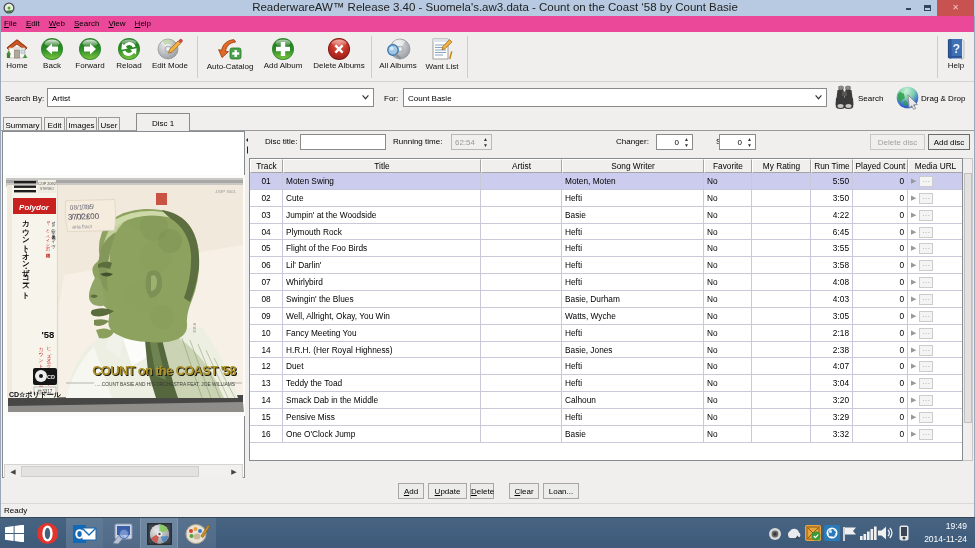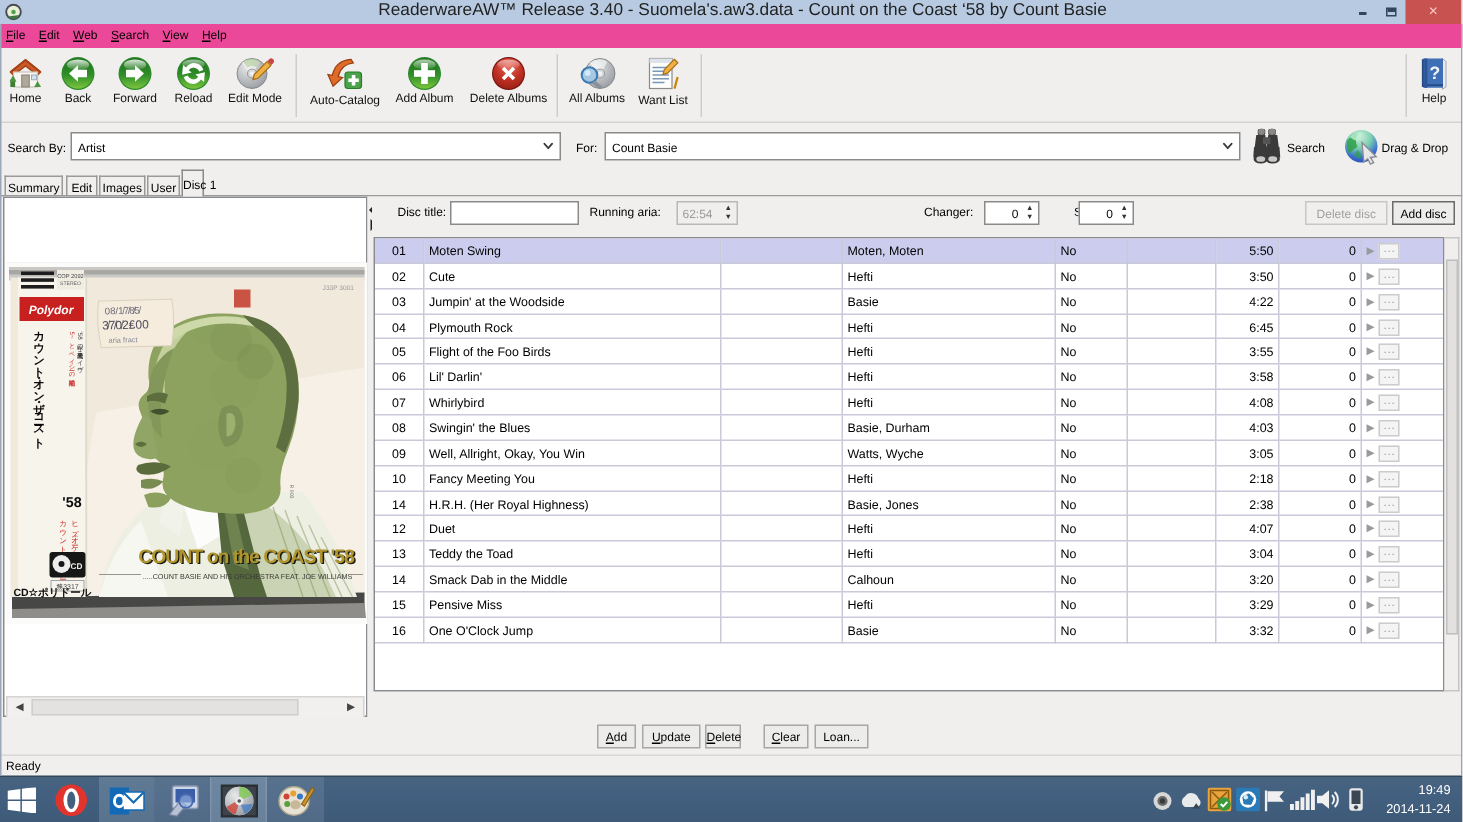--- a/index.html
+++ b/index.html
@@ -298,21 +298,21 @@
 <path d="M4 5.5 Q8 2.2 13 2.6 Q10 5 9.5 8 Q6 7.5 4 5.5 Z" fill="#bef0d2" opacity="0.8"></path>
 <path d="M12 9 L21.5 18.5 L17.6 18.9 L19.8 22.4 L17.6 23.4 L15.8 19.8 L13.2 22 Z" fill="#e8e8ea" stroke="#8a8a92" stroke-width="0.9"></path>
 </svg>
     <span class="slabel" style="left:921px;">Drag &amp; Drop</span>
   </div>
 
   <div class="tab" style="left:3px;width:39px;">Summary</div>
   <div class="tab" style="left:44px;width:21px;">Edit</div>
   <div class="tab" style="left:66px;width:31px;">Images</div>
   <div class="tab" style="left:98px;width:22px;">User</div>
-  <div class="tab active" style="left:121px;width:15px;">Disc 1</div>
+  <div class="tab active" style="left:136px;width:54px;">Disc 1</div>
   <div class="abs" id="tabline"></div>
 
   <div class="abs" id="leftpanel">
 
   <div style="position:absolute;left:1px;top:43px;width:241px;height:241px;background:#e5e5e5;">
   <svg width="241" height="241" viewBox="0 0 241 241">
     <rect x="0" y="0" width="241" height="241" fill="#fbfbf9"></rect>
 
     <rect x="2" y="3" width="237" height="9" fill="#c9c8c4"></rect>
     <rect x="2" y="5" width="237" height="3" fill="#a8a7a3"></rect>
@@ -433,21 +433,21 @@
       <svg width="7" height="22" style="position:absolute;left:0;top:3px;">
         <path d="M5 2 L1 6 L5 10 Z" fill="#222"></path>
         <path d="M2 12 L6 16 L2 20 Z" fill="#222"></path>
       </svg>
     </div>
 
   <div class="abs" id="rightpanel">
 
     <span class="fld-label" style="left:2px;margin-left:15px;">Disc title:</span>
     <div class="input" style="left:52px;width:86px;"></div>
-    <span class="fld-label" style="left:145px;">Running aria:</span>
+    <span class="fld-label" style="left:145px;">Running time:</span>
     <div class="spin" style="left:203px;width:41px;color:#9a9a9a;">62:54<span class="arrows">▲<br>▼</span></div>
     <span class="fld-label" style="left:368px;">Changer:</span>
     <div class="spin" style="left:408px;width:37px;text-align:right;padding-right:13px;background:#fff;border-color:#8a8a8a;">0<span class="arrows">▲<br>▼</span></div>
     <span class="fld-label" style="left:450px;padding-left:18px;">Slot:</span>
     <div class="spin" style="left:471px;width:37px;text-align:right;padding-right:13px;background:#fff;border-color:#8a8a8a;">0<span class="arrows">▲<br>▼</span></div>
     <div class="btn" style="left:622px;top:3px;width:55px;color:#a0a0a0;background:#f0efed;border-color:#c9c7c4;">Delete disc</div>
     <div class="btn" style="left:680px;top:3px;width:42px;border-color:#6a6a6a;">Add disc</div>
 
     <div id="tbl">
       <table>
@@ -456,20 +456,31 @@
             <col style="width:198px">
             <col style="width:81px">
             <col style="width:142px">
             <col style="width:48px">
             <col style="width:59px">
             <col style="width:42px">
             <col style="width:55px">
             <col style="width:54px">
           </colgroup>
         <tbody>
+            <tr>
+              <th>Track</th>
+              <th>Title</th>
+              <th>Artist</th>
+              <th>Song Writer</th>
+              <th>Favorite</th>
+              <th>My Rating</th>
+              <th>Run Time</th>
+              <th>Played Count</th>
+              <th style="border-right:none;">Media URL</th>
+            </tr>
         <tr class="sel">
               <td class="ctr">01</td>
               <td>Moten Swing</td>
               <td></td>
               <td>Moten, Moten</td>
               <td>No</td>
               <td></td>
               <td class="rt">5:50</td>
               <td class="rt">0</td>
               <td class="mu" style="border-right:none;"><span class="play">▶</span><span class="dots">...</span></td>

